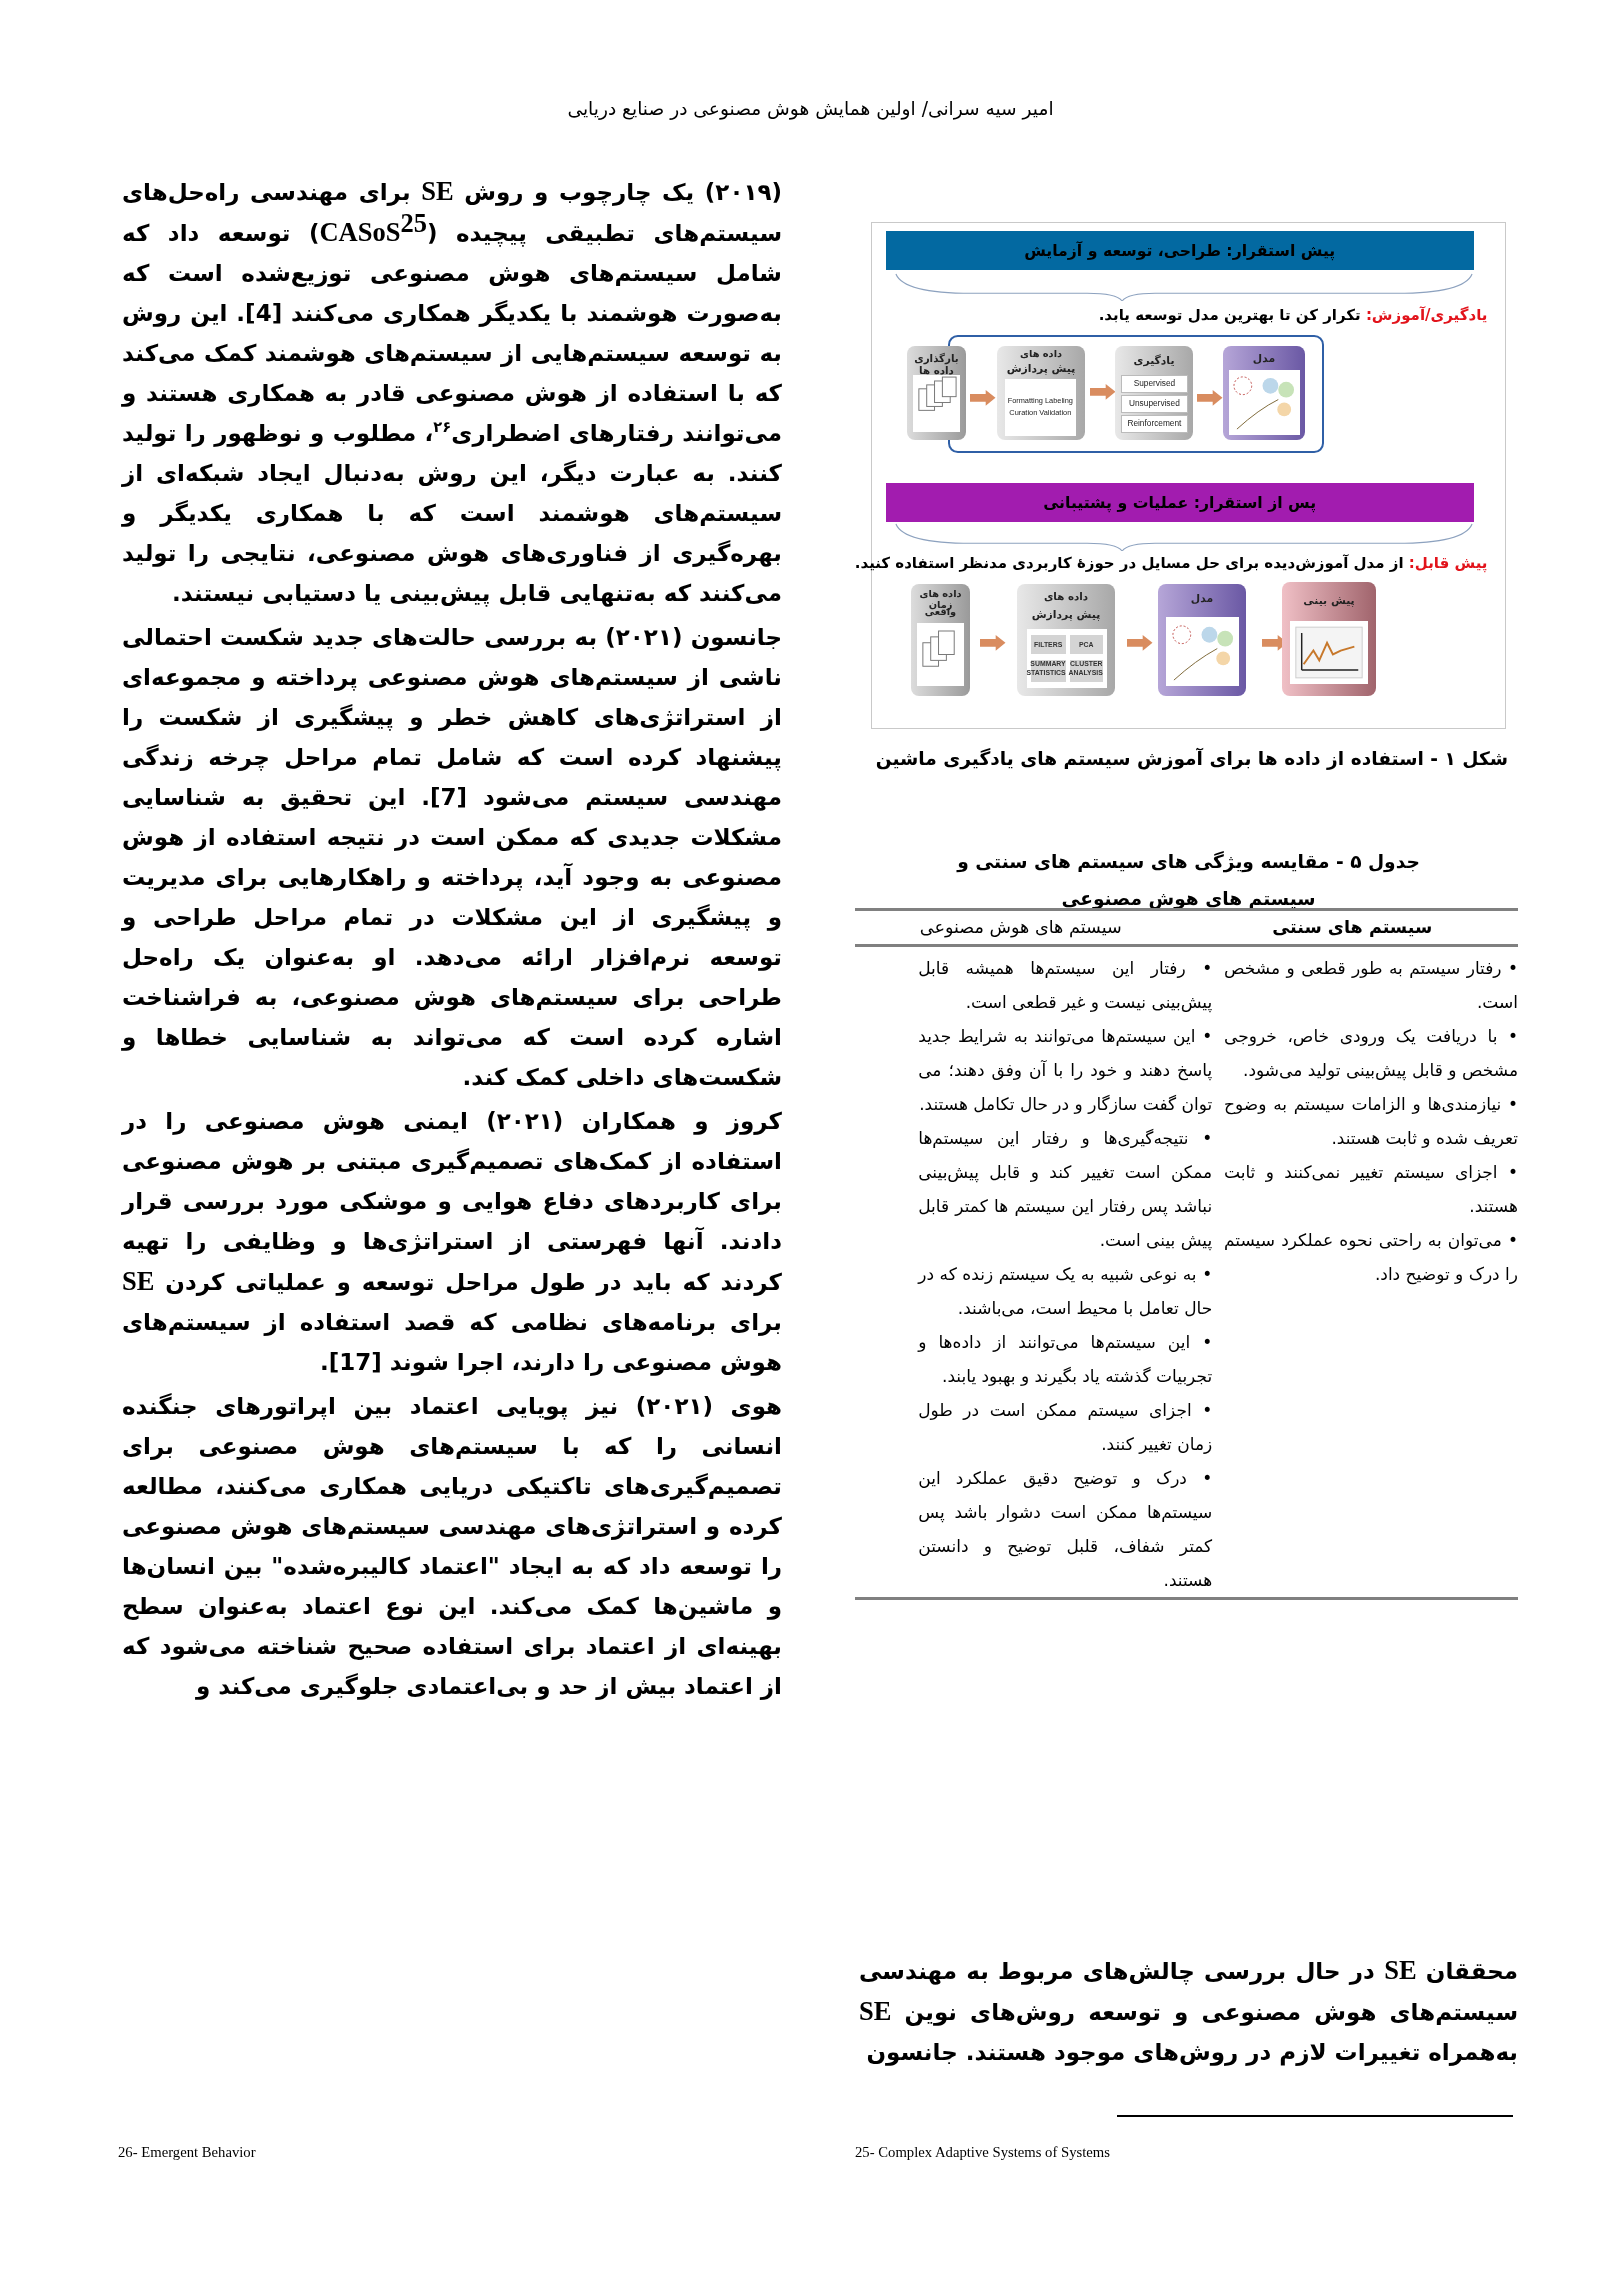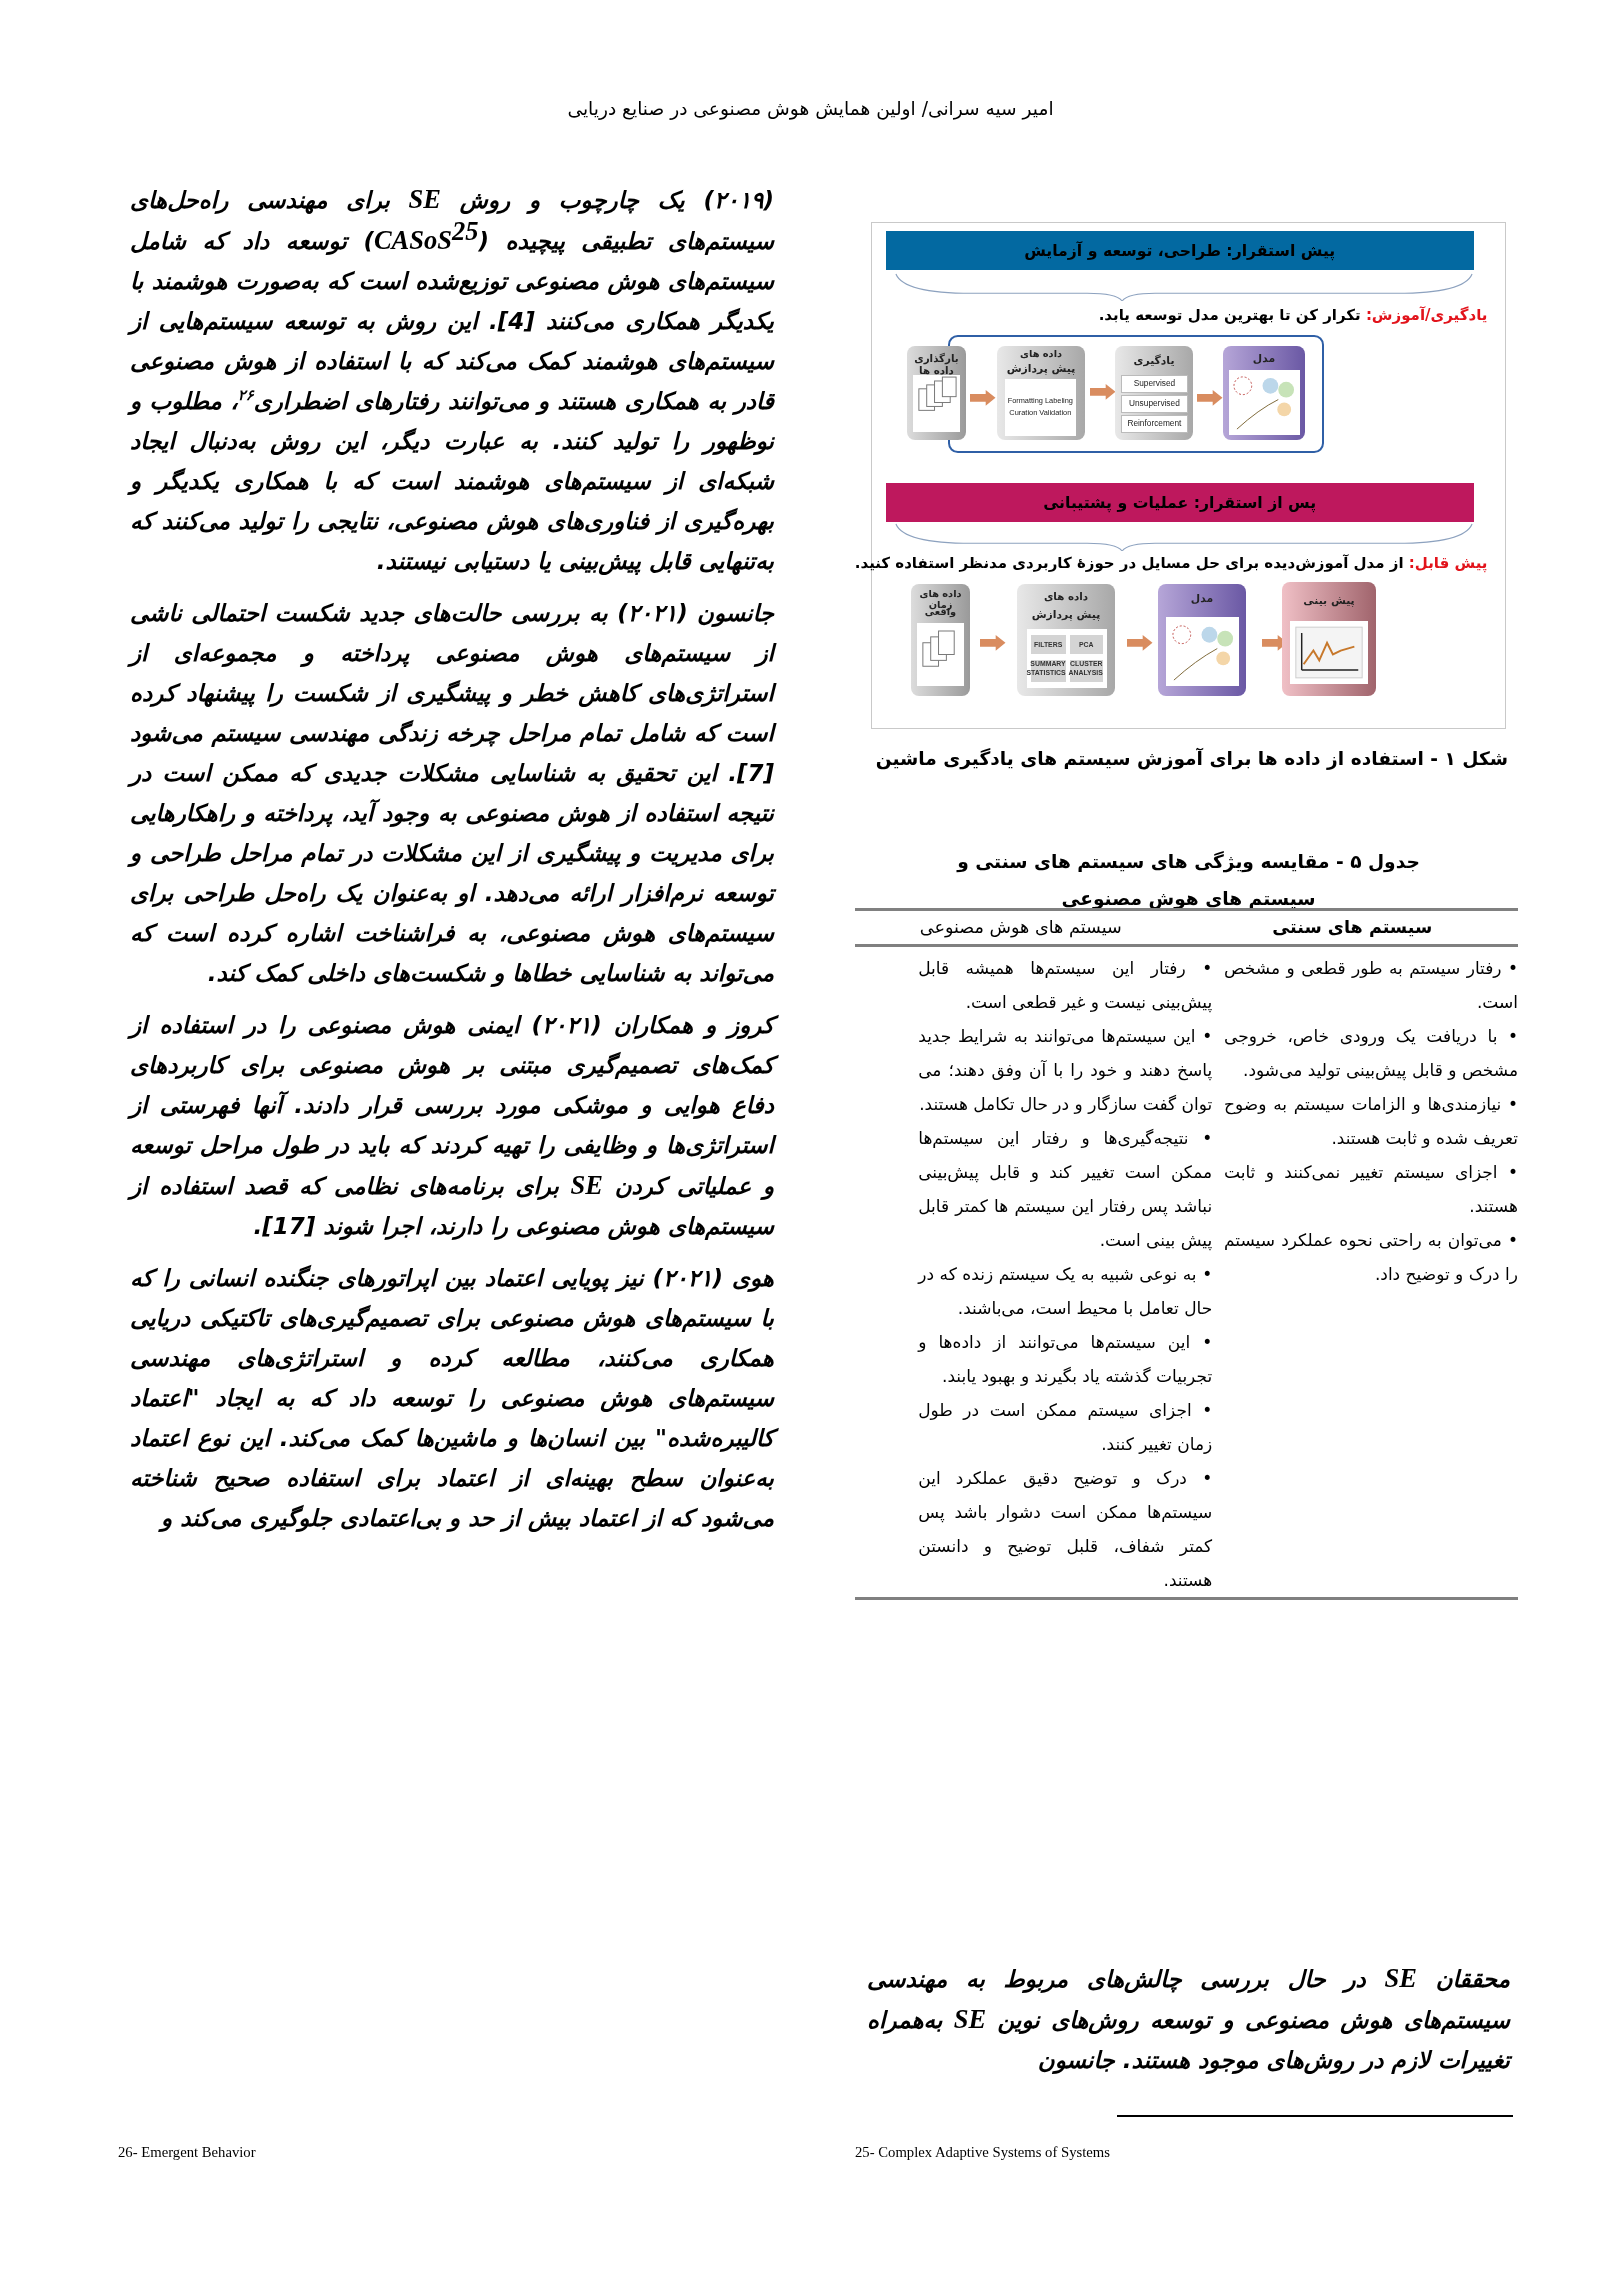--- a/index.html
+++ b/index.html
@@ -4,32 +4,32 @@
 <style>
   html, body { margin: 0; padding: 0; background: #ffffff; }
   body { width: 1621px; height: 2293px; position: relative; overflow: hidden; color: #000;
          font-family: "DejaVu Sans", sans-serif; }
   .abs { position: absolute; }
 
   .running-header { top: 98px; left: 0; width: 1621px; text-align: center; font-size: 18.6px; direction: rtl; }
 
   
   .col { direction: rtl; text-align: justify; text-align-last: right; font-size: 23px; line-height: 40px; font-weight: bold; }
-  .col p { margin: 12px; font-style: italic; }
+  .col p { margin: 4px; }
   .col-left { left: 118px; top: 167px; width: 668px; }
   .col-right-text { left: 855px; top: 1946px; width: 667px; }
   .latin { font-family: "Liberation Serif", serif; font-size: 26.5px; font-weight: bold; }
   sup { font-size: 14.7px; line-height: 0; }
 
   
   .figure { left: 871px; top: 222px; width: 633px; height: 505px; border: 1px solid #c9c9c9; background: #fff; }
   .phase-band { position: absolute; left: 13.7px; width: 588px; height: 39px; font-weight: bold; font-size: 15.7px;
                 text-align: center; line-height: 39px; direction: rtl; }
   .band-blue { top: 8px; background: #0369a1; }
-  .band-green { top: 260px; background: #be185d; }
+  .band-green { top: 260px; background: #a21caf; }
   .brace { position: absolute; left: 17.6px; width: 588px; height: 29px; }
   .stage-title { position: absolute; direction: rtl; font-weight: bold; font-size: 15px; white-space: nowrap; }
   .stage-title .red { color: #e2131b; }
   .box { position: absolute; border-radius: 8px; text-align: center; direction: rtl; font-size: 11.8px; font-weight: bold; color: #222; }
   .box-grey { background: linear-gradient(90deg, #dcdcdc, #9a9a9a); }
   .box-lgrey { background: linear-gradient(90deg, #e8e8e8, #a8a8a8); }
   .box-purple { background: linear-gradient(90deg, #b6a6d8, #6a58a4); color: #222; }
   .box-pink { background: linear-gradient(90deg, #f0c0c6, #a0646c); }
   .box .inner { position: absolute; background: #fff; }
   .box .lbl { position: absolute; left: 0; right: 0; text-align: center; }

